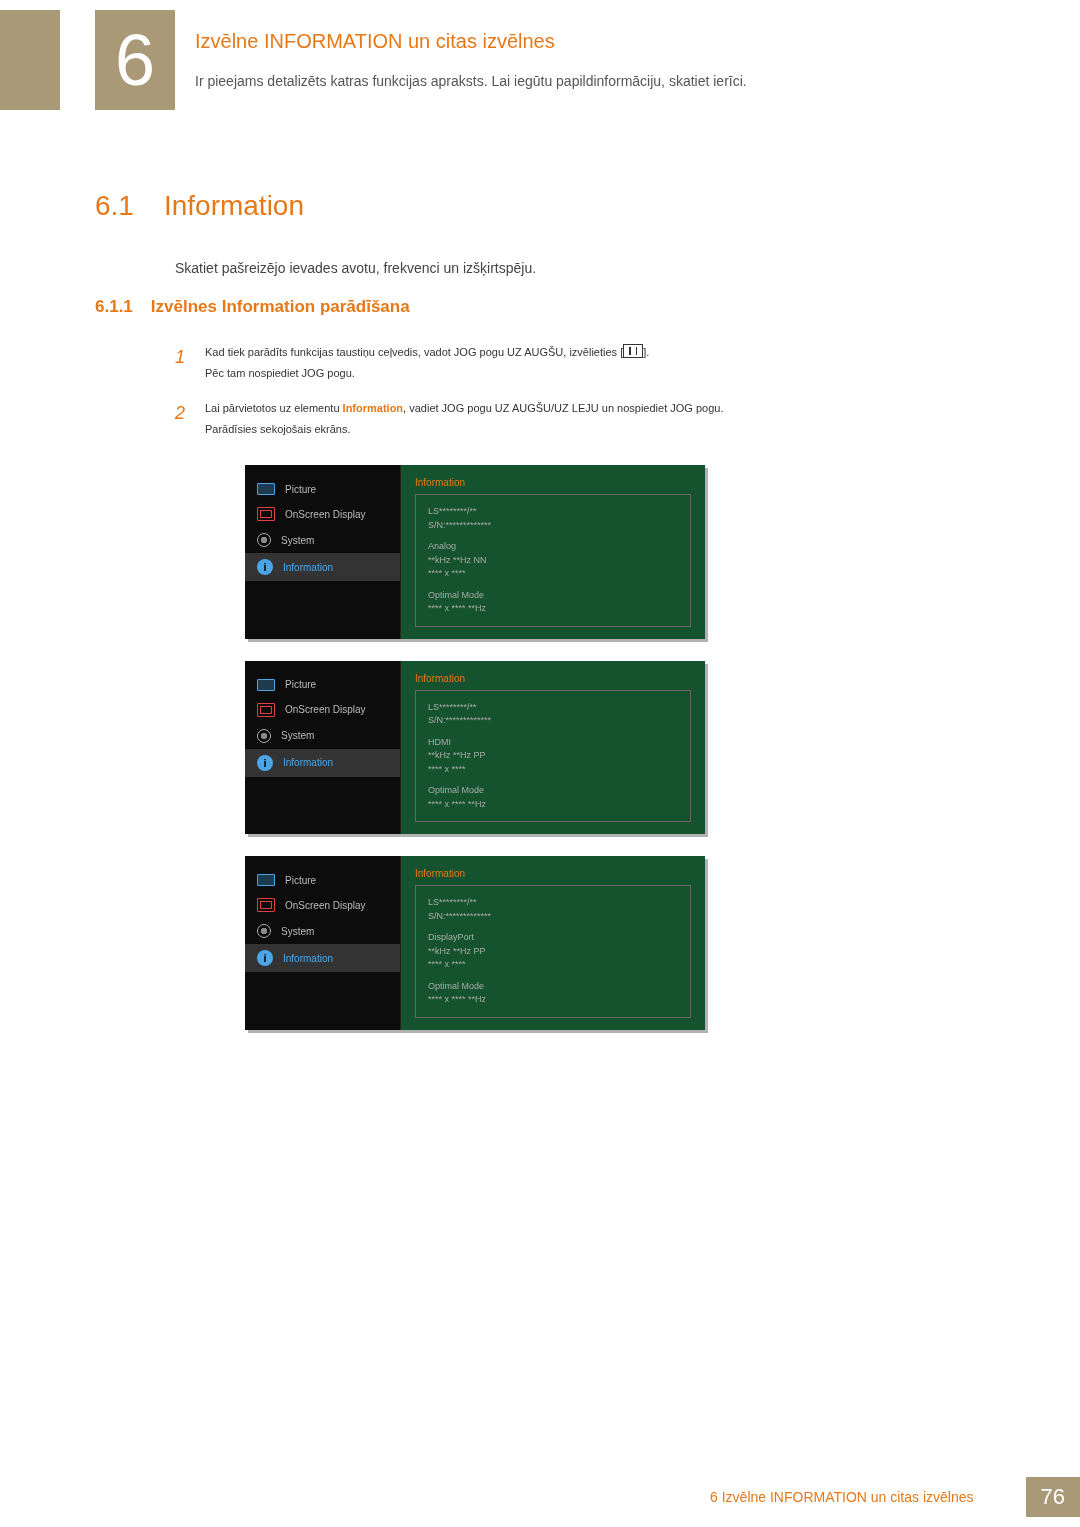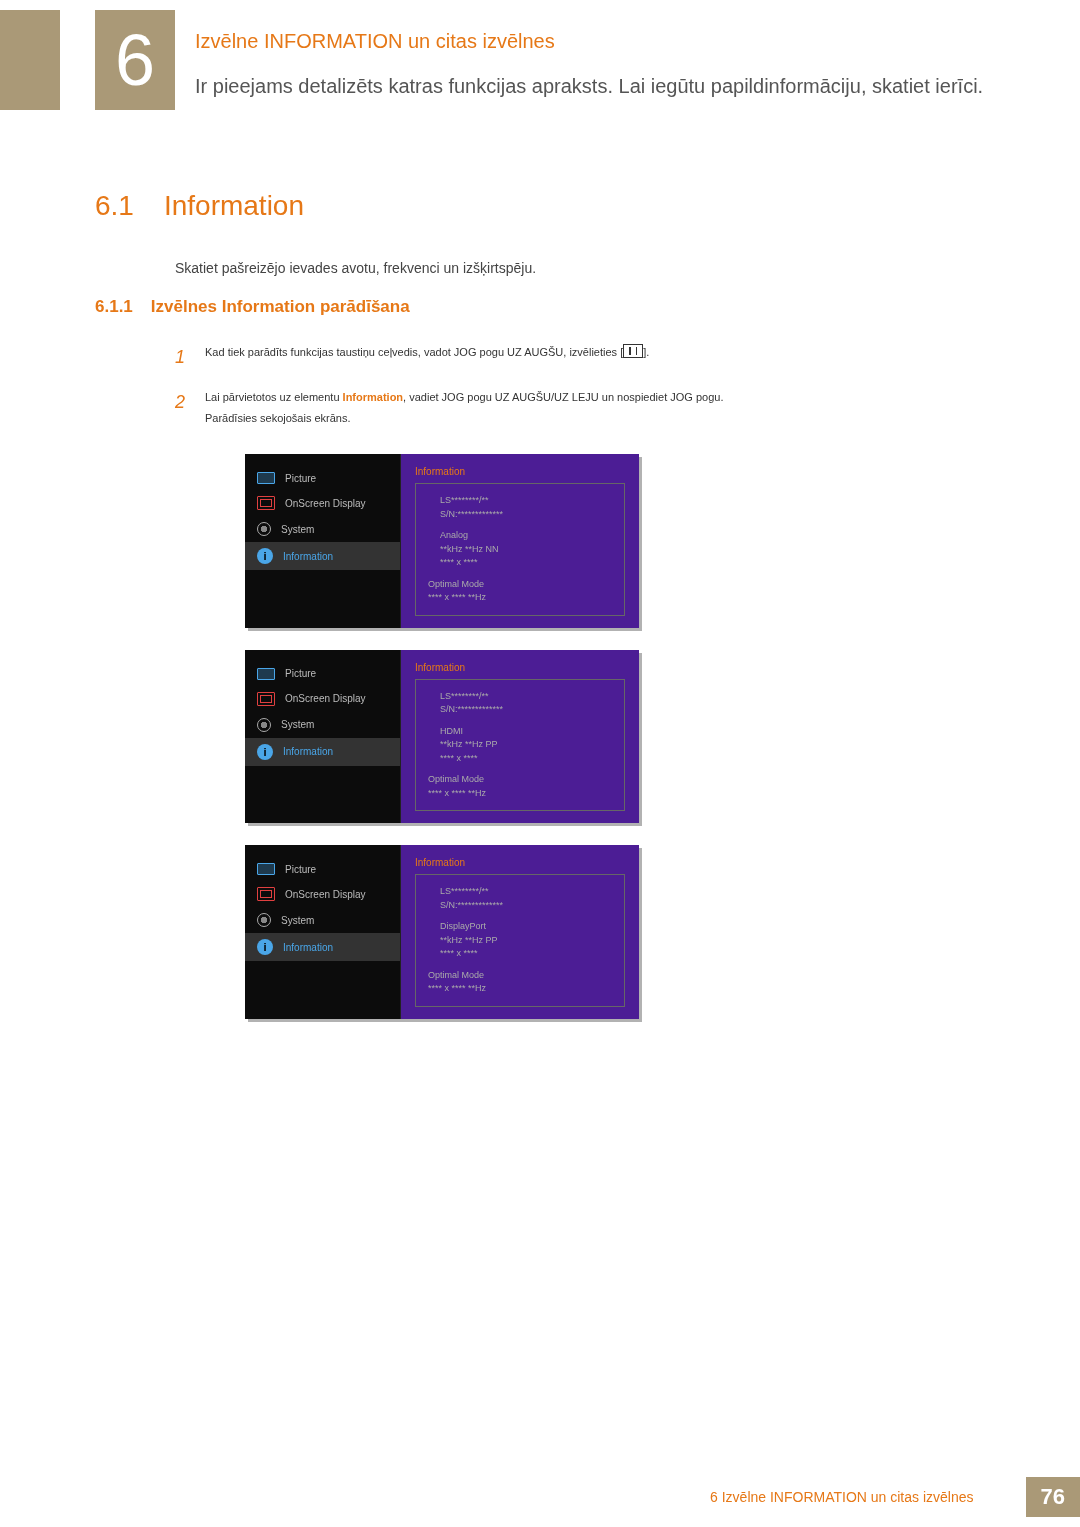--- a/index.html
+++ b/index.html
@@ -46,21 +46,21 @@
     right: 80px;
   }
   .chapter-title {
     color: #e67817;
     font-size: 20px;
     font-weight: 400;
     margin-bottom: 18px;
   }
   .chapter-desc {
     color: #555;
-    font-size: 20px;
+    font-size: 14px;
     line-height: 1.5;
   }
   .content {
     position: absolute;
     top: 190px;
     left: 95px;
     right: 95px;
   }
   .section-row {
     display: flex;
@@ -127,22 +127,22 @@
     width: 1.5px;
     background: #333;
   }
   .inline-icon::before { left: 5px; }
   .inline-icon::after { right: 5px; }
 
   .osd-group {
     margin: 25px 0 35px 150px;
   }
   .osd {
-    width: 394px;
-    background: #4c1d95;
+    width: 460px;
+    background: #14532d;
     margin-bottom: 22px;
     display: flex;
     box-shadow: 3px 3px 0 rgba(0,0,0,0.3);
     font-size: 10px;
     color: #bbb;
   }
   .osd-left {
     width: 155px;
     padding: 12px 0;
     background: #0c0c0c;
@@ -194,21 +194,21 @@
     font-size: 10px;
     margin-bottom: 6px;
   }
   .osd-info-box {
     border: 1px solid #666;
     padding: 10px 12px;
     font-size: 9px;
     line-height: 1.5;
     color: #aaa;
   }
-  .blk { margin-bottom: 8px; margin-left: 12px; }
+  .blk { margin-bottom: 8px; }
 
   .note-row {
     display: flex;
     gap: 24px;
     margin-left: 80px;
     margin-top: 10px;
     align-items: flex-start;
   }
   .note-icon {
     width: 22px;
@@ -239,21 +239,21 @@
   }
   .footer-text {
     color: #e67817;
     font-size: 14px;
     padding: 12px 16px;
   }
   .footer-page {
     background: #aa9977;
     color: #fff;
     font-size: 22px;
-    font-weight: bold;
+    font-weight: normal;
     padding: 6px 15px;
     display: flex;
     align-items: center;
   }
 </style>
 </head>
 <body>
 
 <div class="page">
   <div class="top-stripe"></div>
@@ -274,20 +274,21 @@
     <div class="body-text subsection-row">
       <span class="subsection-num">6.1.1</span>
       <span class="subsection-title">Izvēlnes Information parādīšana</span>
     </div>
 
     <div class="body-text">
       <div class="step">
         <div class="step-num">1</div>
         <div class="step-text">
           <span>Kad tiek parādīts funkcijas taustiņu ceļvedis, vadot JOG pogu UZ AUGŠU, izvēlieties [</span><span class="inline-icon"></span><span>].</span>
+          <div>Pēc tam nospiediet JOG pogu.</div>
         </div>
       </div>
       <div class="step">
         <div class="step-num">2</div>
         <div class="step-text">
           <span>Lai pārvietotos uz elementu </span><span class="hl">Information</span><span>, vadiet JOG pogu UZ AUGŠU/UZ LEJU un nospiediet JOG pogu.</span>
           <div>Parādīsies sekojošais ekrāns.</div>
         </div>
       </div>
     </div>

